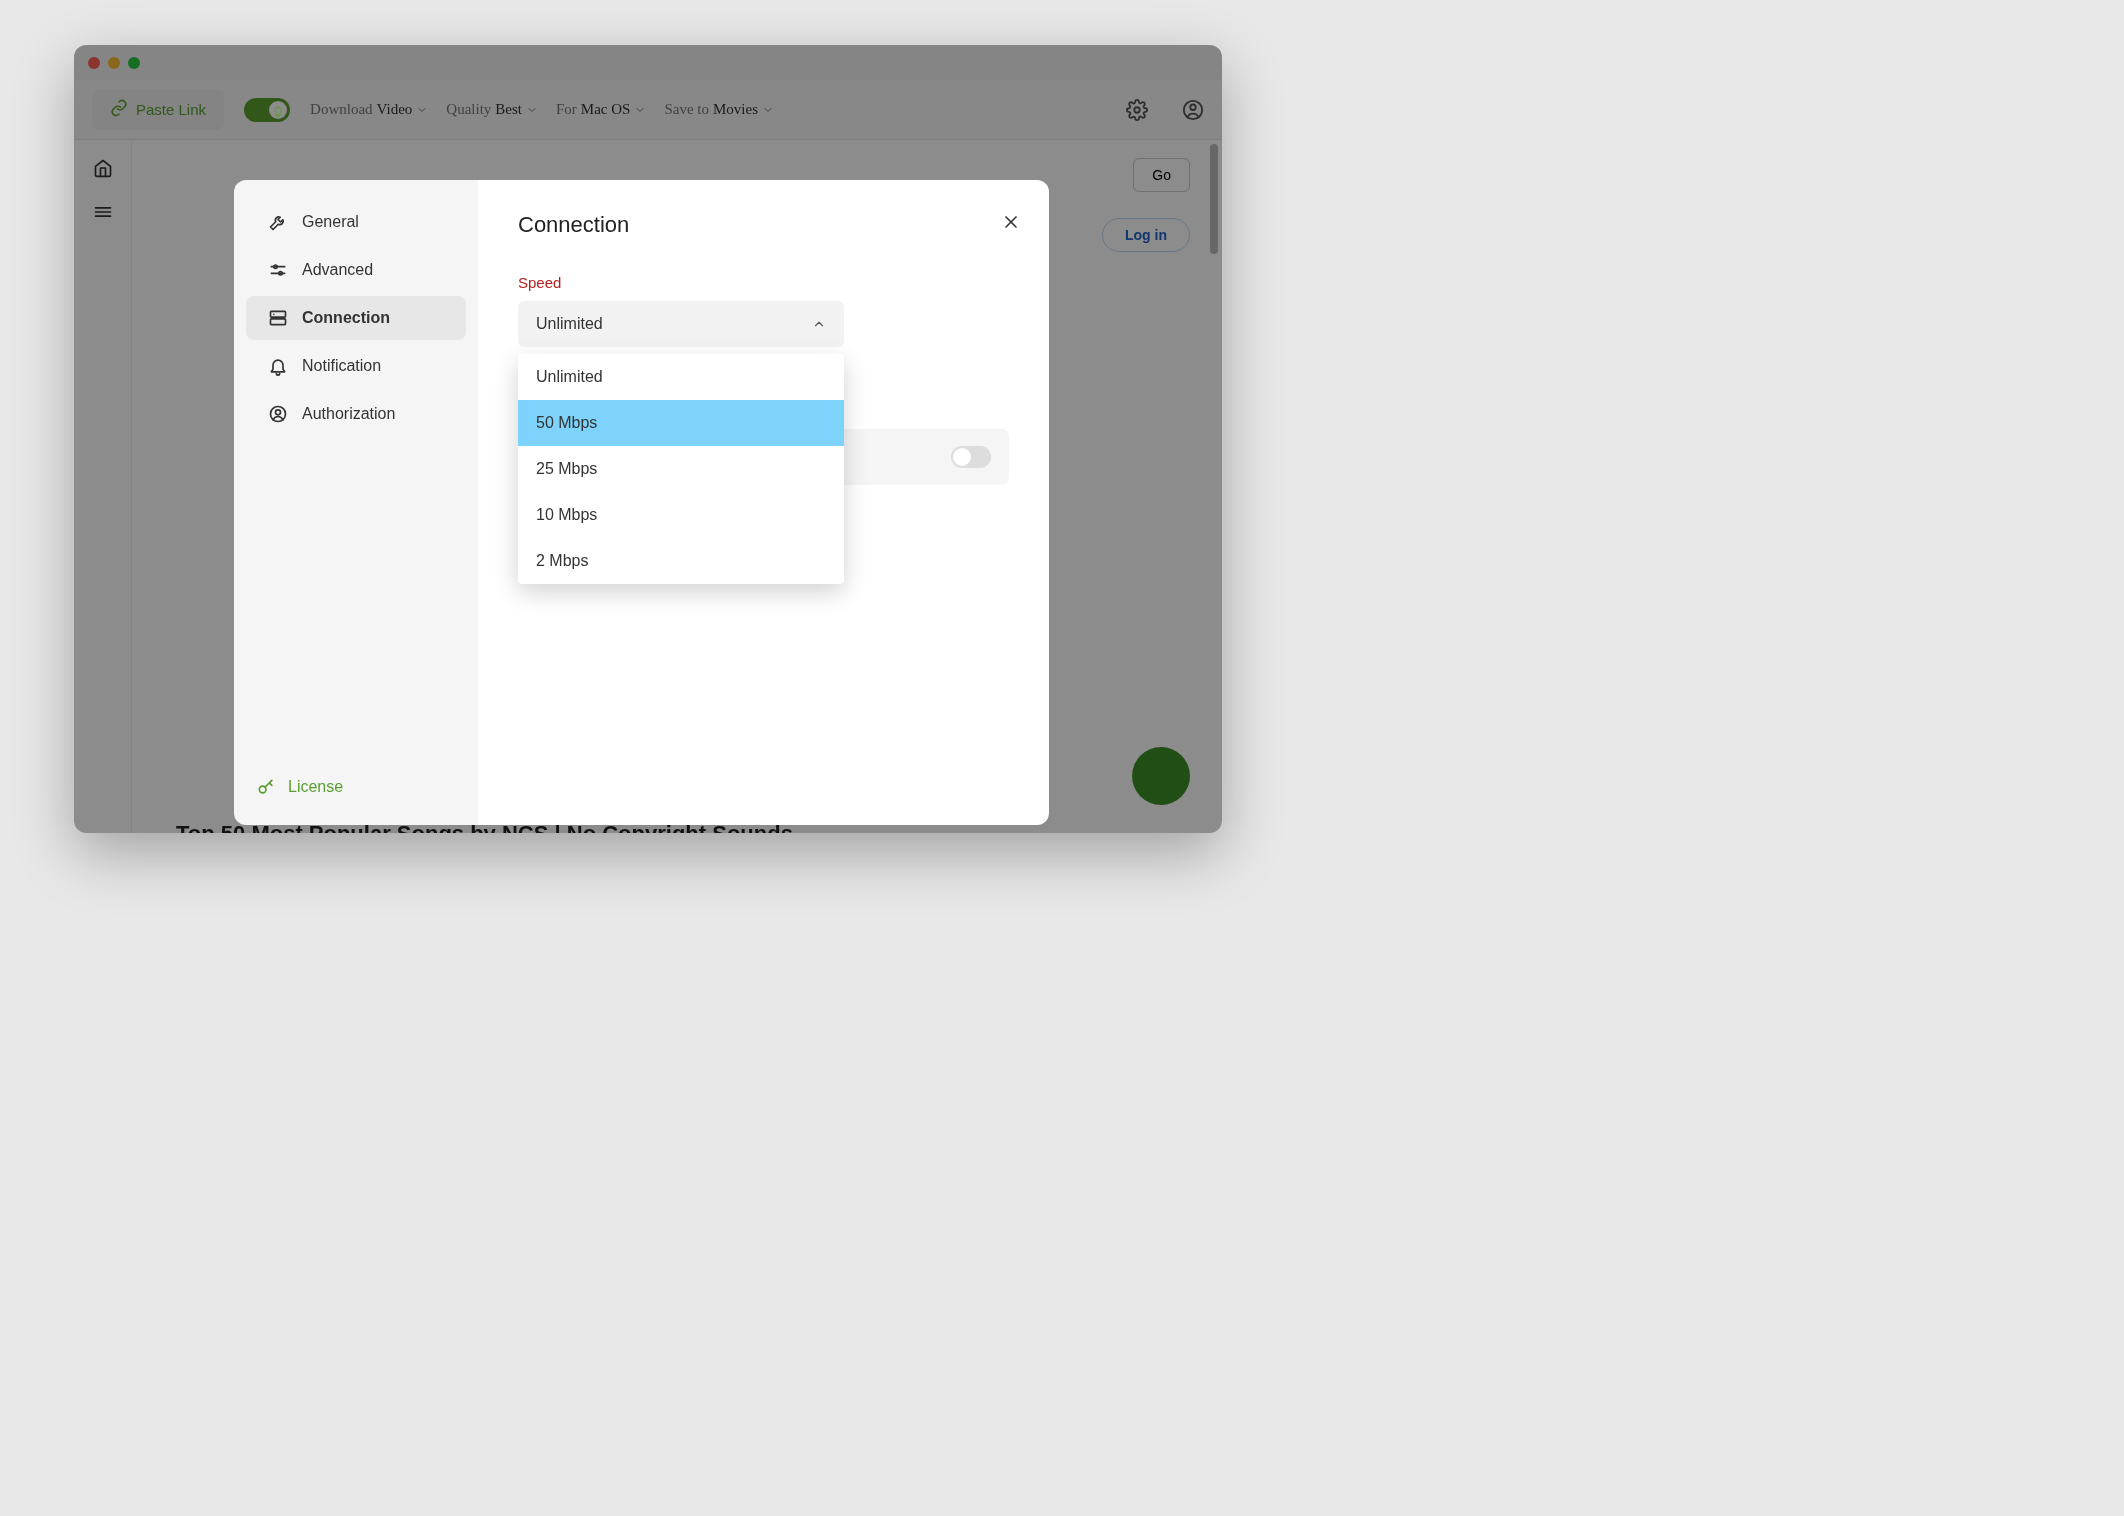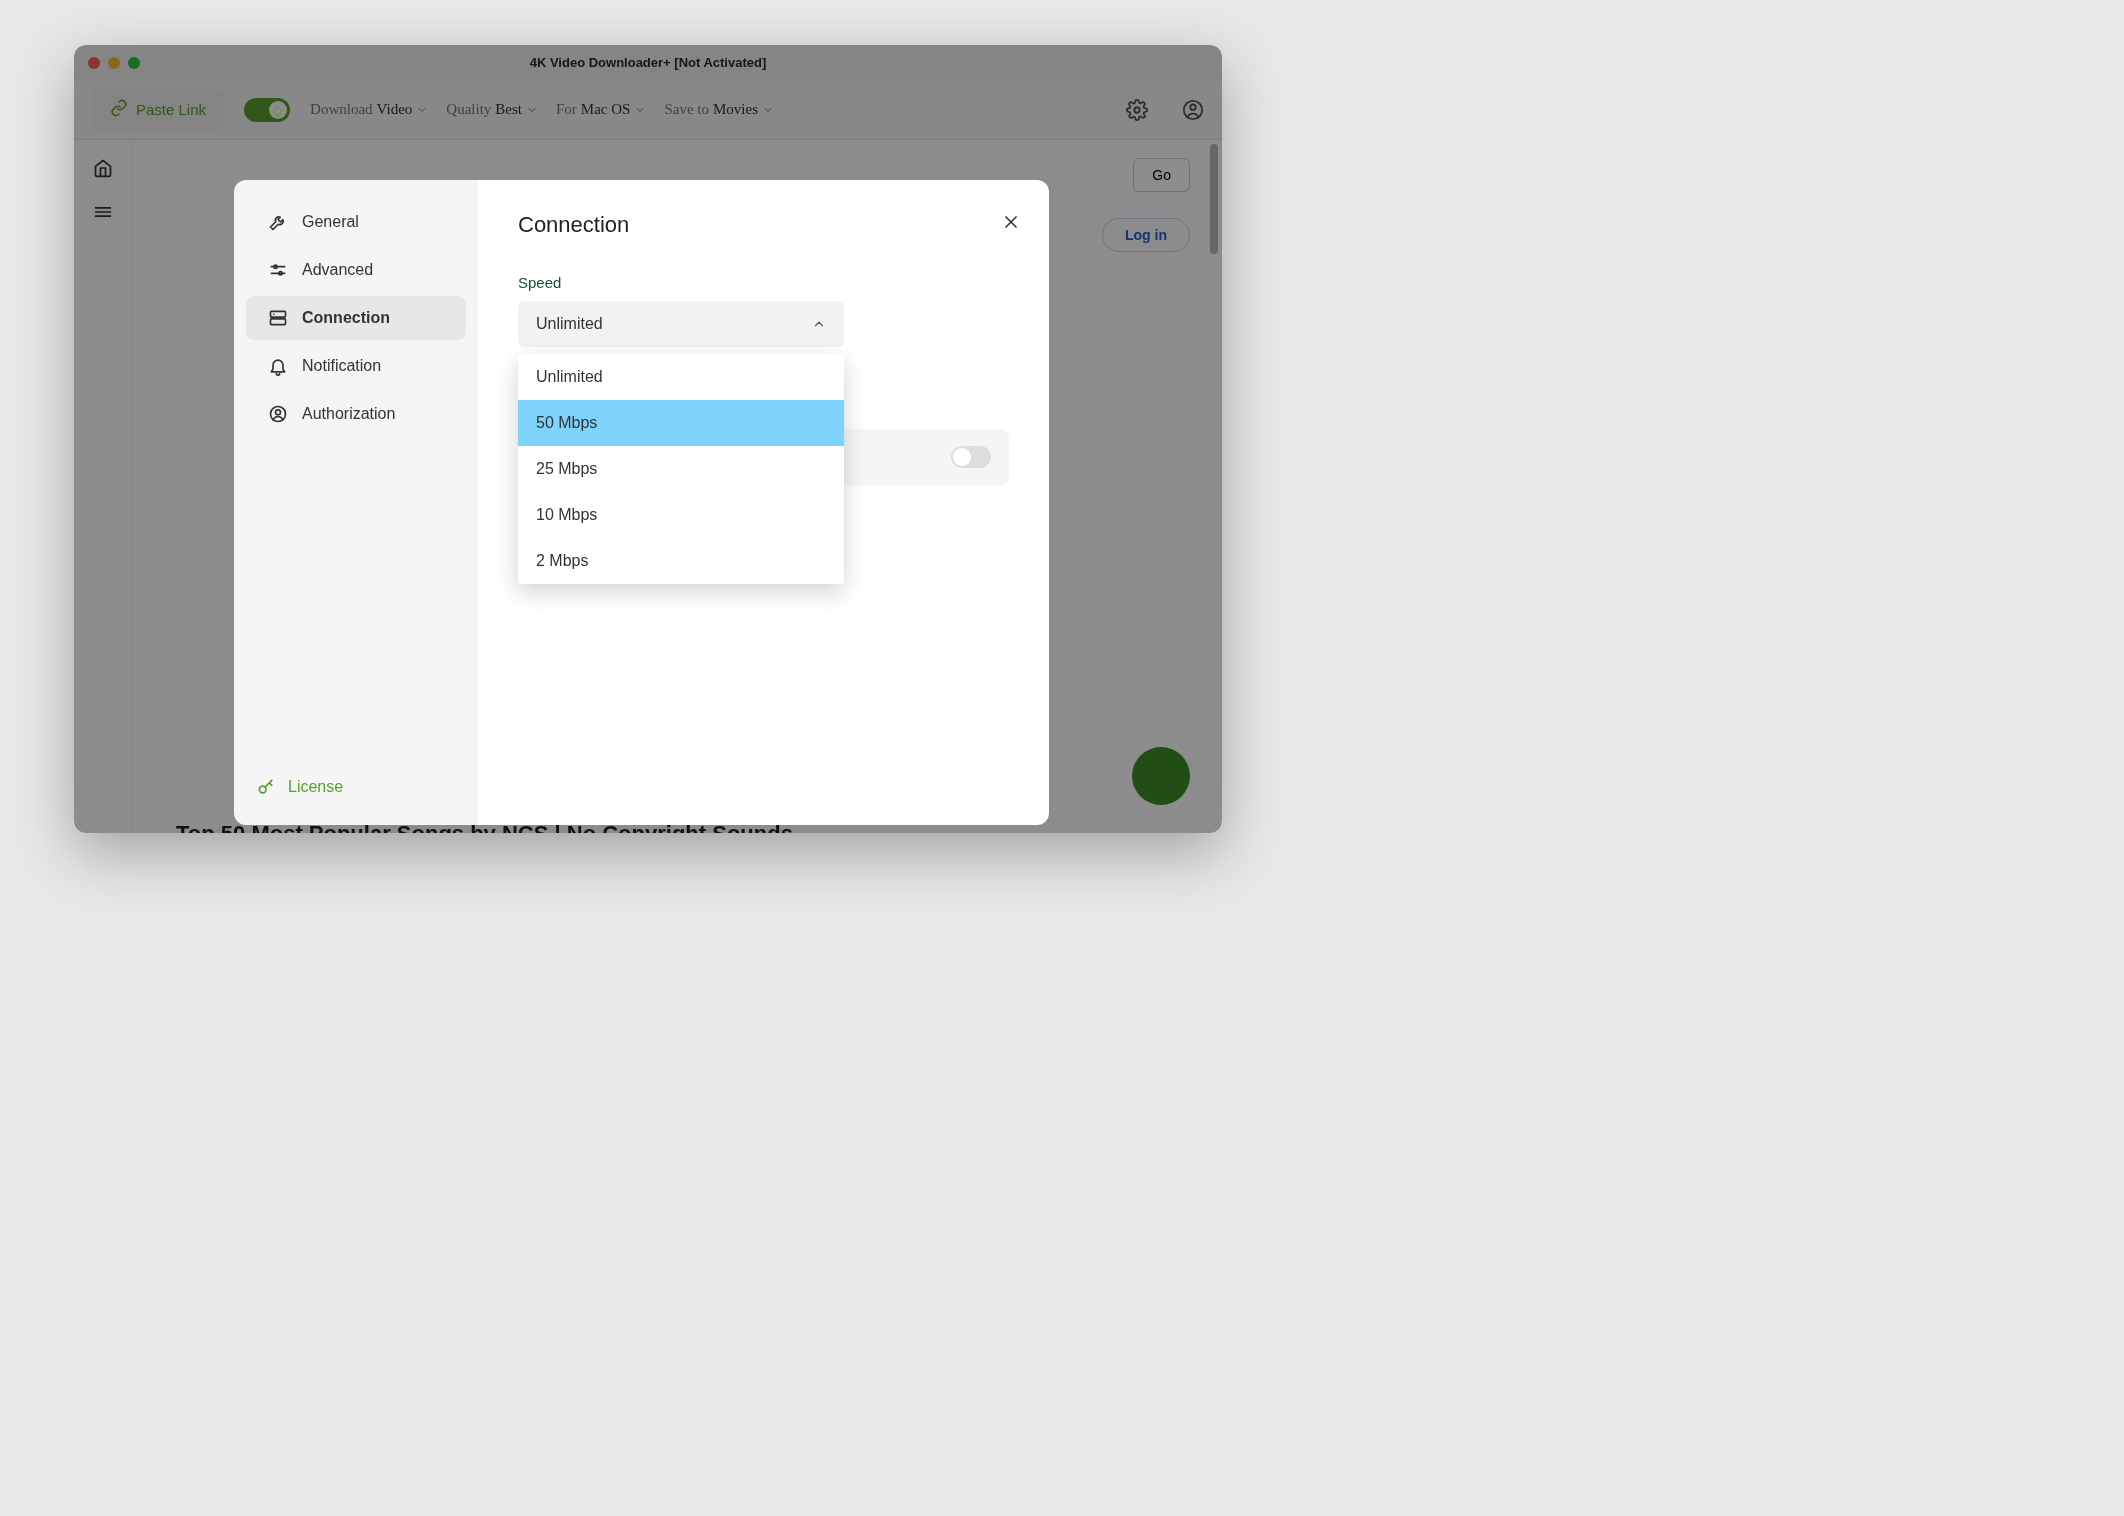--- a/index.html
+++ b/index.html
@@ -216,21 +216,21 @@
 .modal-title { font-size: 22px; font-weight: 500; color: #222; }
 .close-btn {
   position: absolute;
   top: 32px; right: 28px;
   width: 20px; height: 20px;
   cursor: pointer;
 }
 .close-btn svg { width: 20px; height: 20px; stroke: #333; }
 .field-label {
   font-size: 15px;
-  color: #14532d;
+  color: #b91c1c;
   margin-top: 36px;
   margin-bottom: 10px;
 }
 .select-box {
   width: 326px;
   padding: 14px 18px;
   background: #f2f2f2;
   border-radius: 6px;
   display: flex;
   justify-content: space-between;
@@ -293,21 +293,20 @@
 <body>
 
 <div class="window">
 
   <div class="titlebar">
     <div class="traffic-lights">
       <div class="tl tl-red"></div>
       <div class="tl tl-yellow"></div>
       <div class="tl tl-green"></div>
     </div>
-    <div class="win-title">4K Video Downloader+ [Not Activated]</div>
   </div>
 
   <div class="toolbar">
     <div class="paste-link-btn">
       <span>
         <svg viewBox="0 0 24 24">
             <path d="M10 13a5 5 0 0 0 7 0l3-3a5 5 0 0 0-7-7l-1 1"></path>
             <path d="M14 11a5 5 0 0 0-7 0l-3 3a5 5 0 0 0 7 7l1-1"></path>
           </svg>
       </span>

